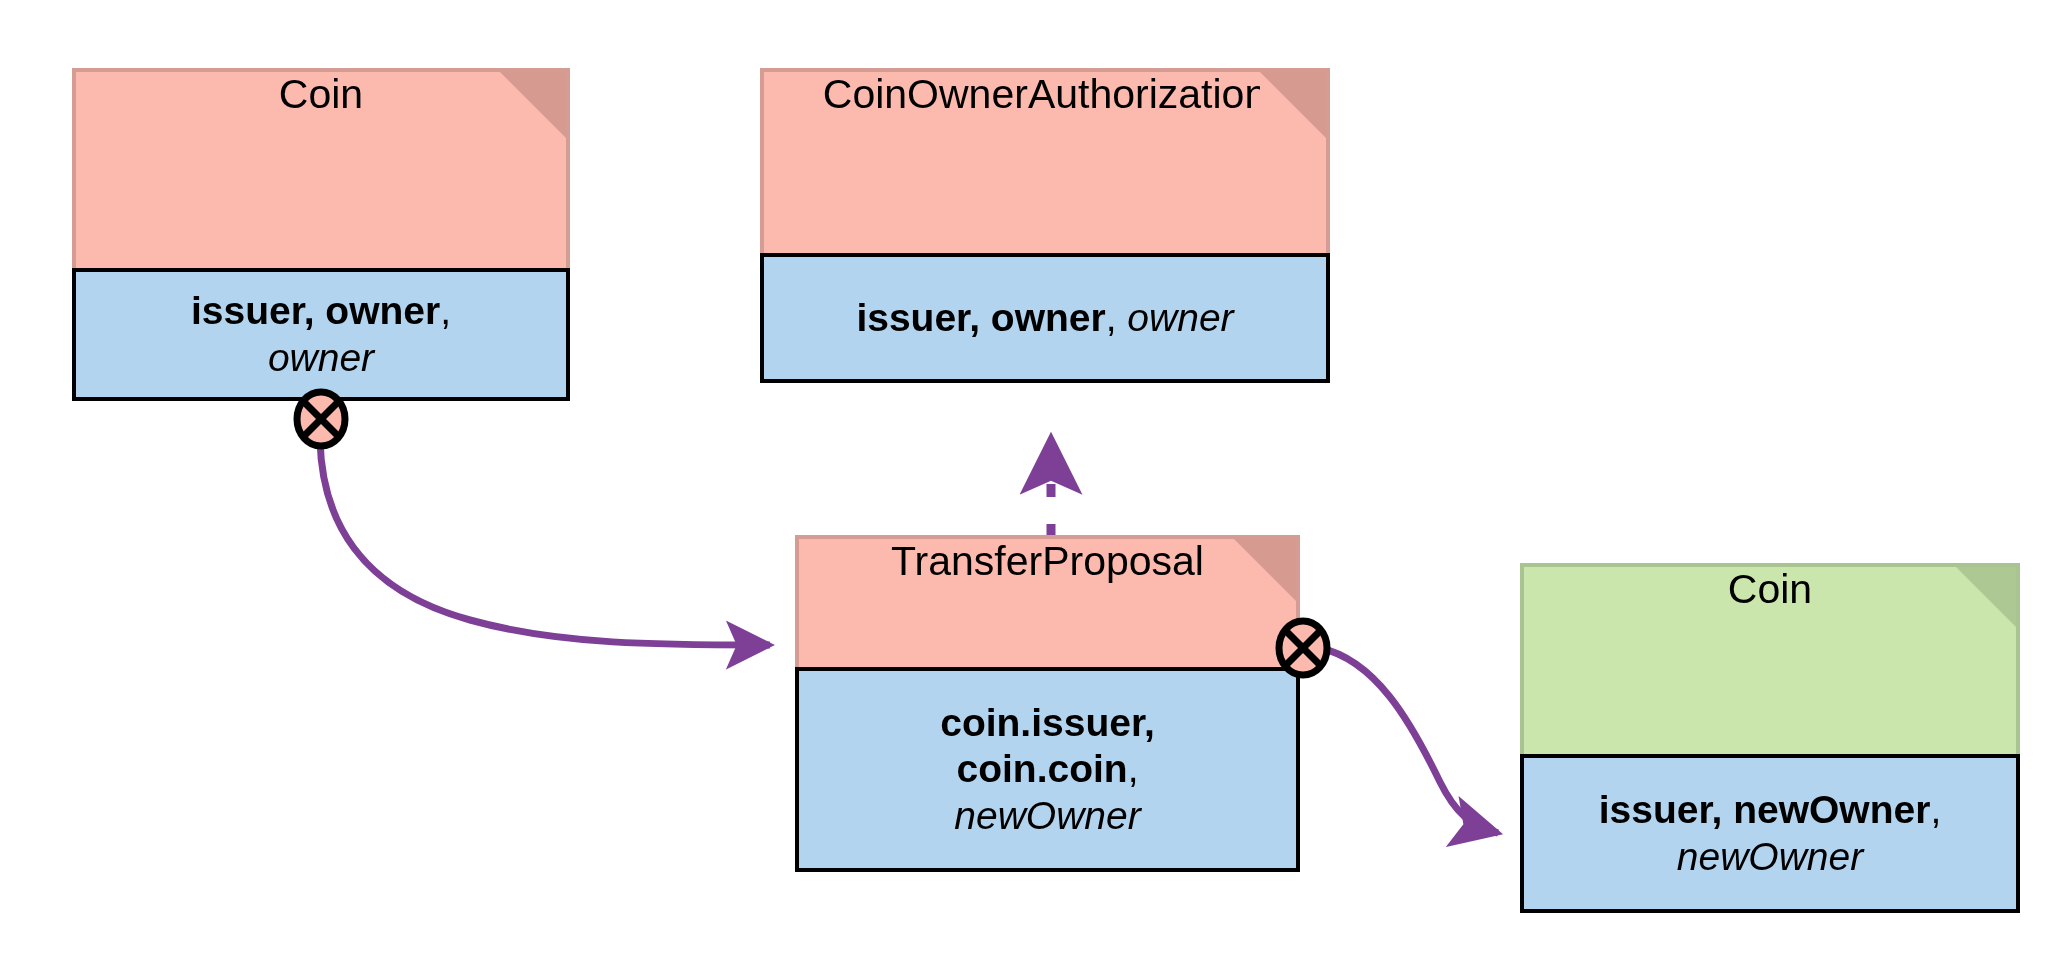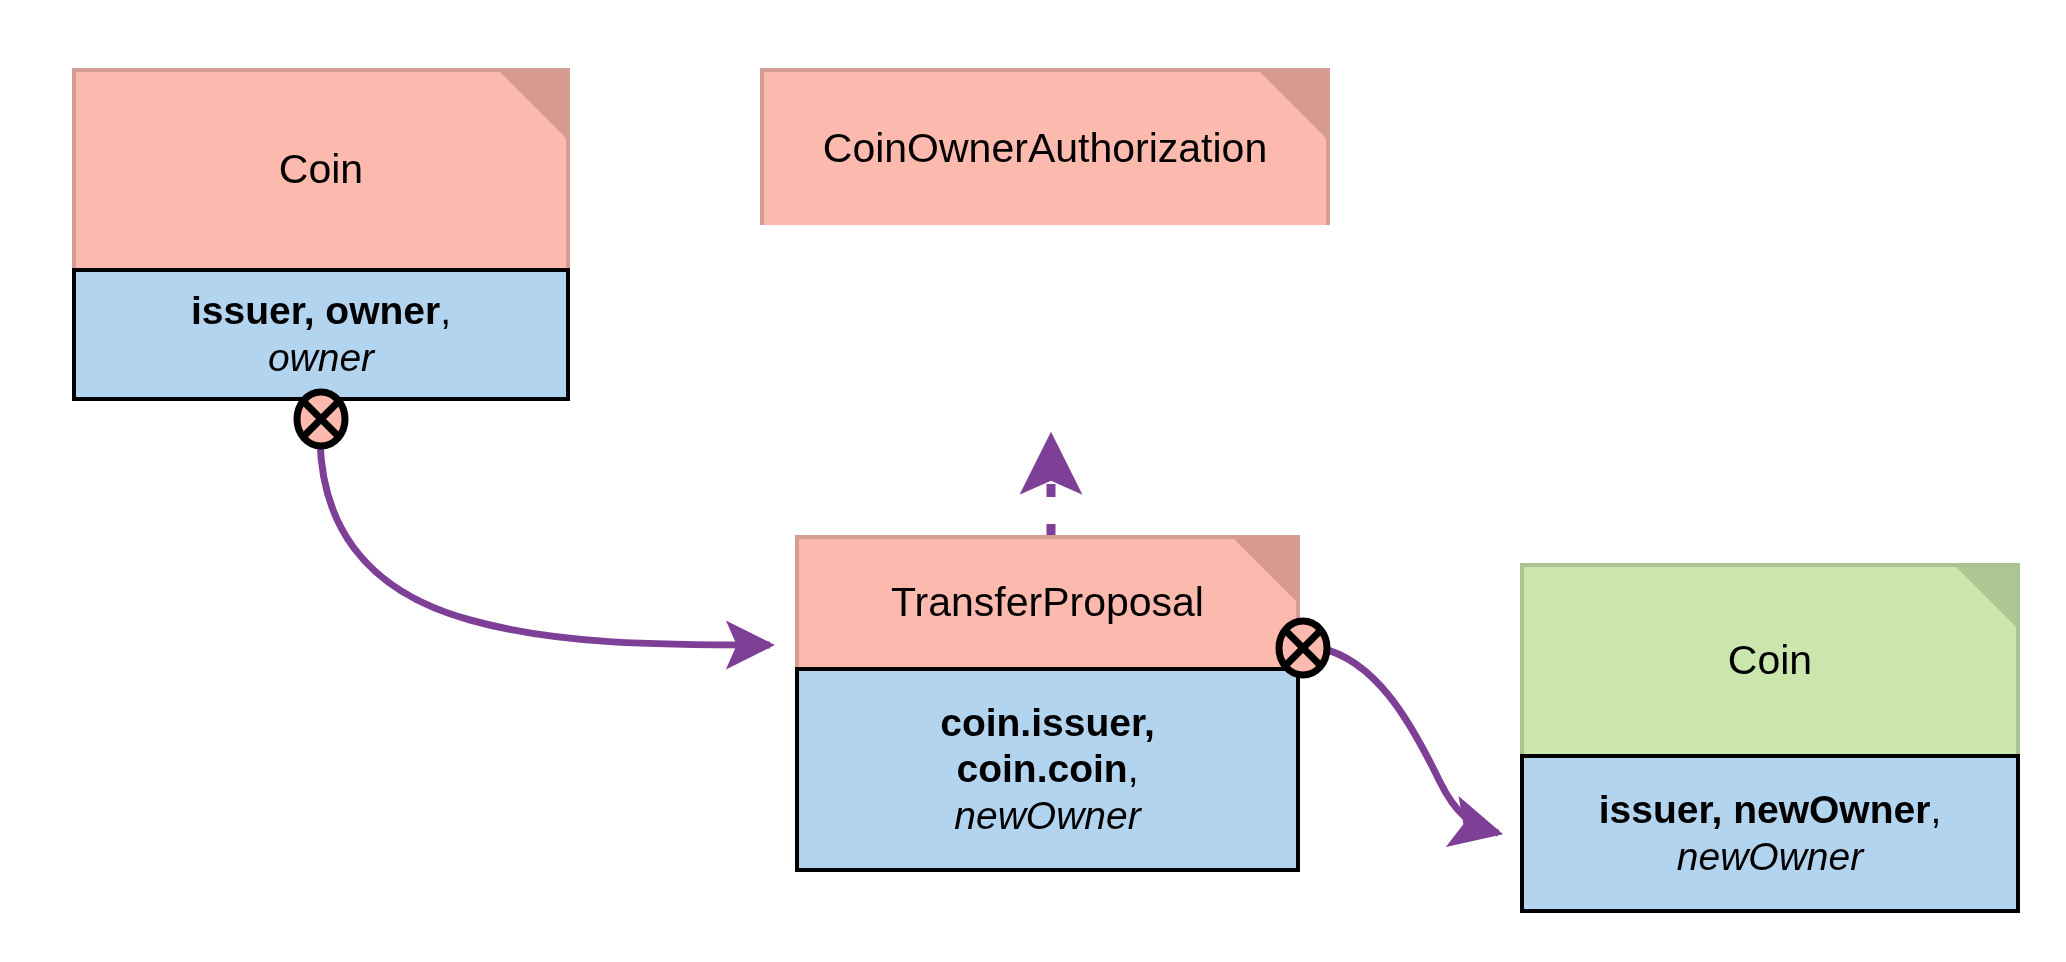--- a/index.html
+++ b/index.html
@@ -36,21 +36,21 @@
   .node {
     position: absolute;
     z-index: 2;
     box-sizing: border-box;
   }
 
   .node-header {
     position: relative;
     box-sizing: border-box;
     display: flex;
-    align-items: center;
+    align-items: flex-start;
     justify-content: center;
     overflow: hidden;
   }
 
   .node-header .title {
     font-size: 41px;
     line-height: 1.1;
     color: #000000;
     font-weight: normal;
     text-align: center;
@@ -162,26 +162,32 @@
 
   <div class="xnode" style="left:290px; top:388px;">
     <svg width="62" height="62" viewBox="0 0 62 62">
       <ellipse cx="31" cy="31" rx="24" ry="27" fill="#fcb9ae" stroke="#000000" stroke-width="7"></ellipse>
       <line x1="14" y1="14" x2="48" y2="48" stroke="#000000" stroke-width="7"></line>
       <line x1="48" y1="14" x2="14" y2="48" stroke="#000000" stroke-width="7"></line>
     </svg>
   </div>
 
   <div class="node pink" id="node-coin-owner-authorization" style="left:760px; top:68px; width:570px;">
-    <div class="node-header" style="height:157px;">
+    <div class="node-header" style="height:185px;">
       <span class="title">CoinOwnerAuthorization</span>
       <svg class="fold-svg" width="66" height="66" viewBox="0 0 66 66">
         <polygon points="0,0 66,0 66,66 0,66" fill="#fcb9ae"></polygon>
         <polygon points="0,0 66,66 66,0" fill="#d79a91"></polygon>
       </svg>
+    </div>
+    <div class="node-body" style="height:130px;">
+      <div class="attrs">
+        <b>issuer, owner</b><span>,</span>
+        <i>owner</i>
+      </div>
     </div>
   </div>
 
   <div class="node pink" id="node-transfer-proposal" style="left:795px; top:535px; width:505px;">
     <div class="node-header" style="height:132px;">
       <span class="title">TransferProposal</span>
       <svg class="fold-svg" width="62" height="62" viewBox="0 0 62 62">
         <polygon points="0,0 62,0 62,62 0,62" fill="#fcb9ae"></polygon>
         <polygon points="0,0 62,62 62,0" fill="#d79a91"></polygon>
       </svg>

